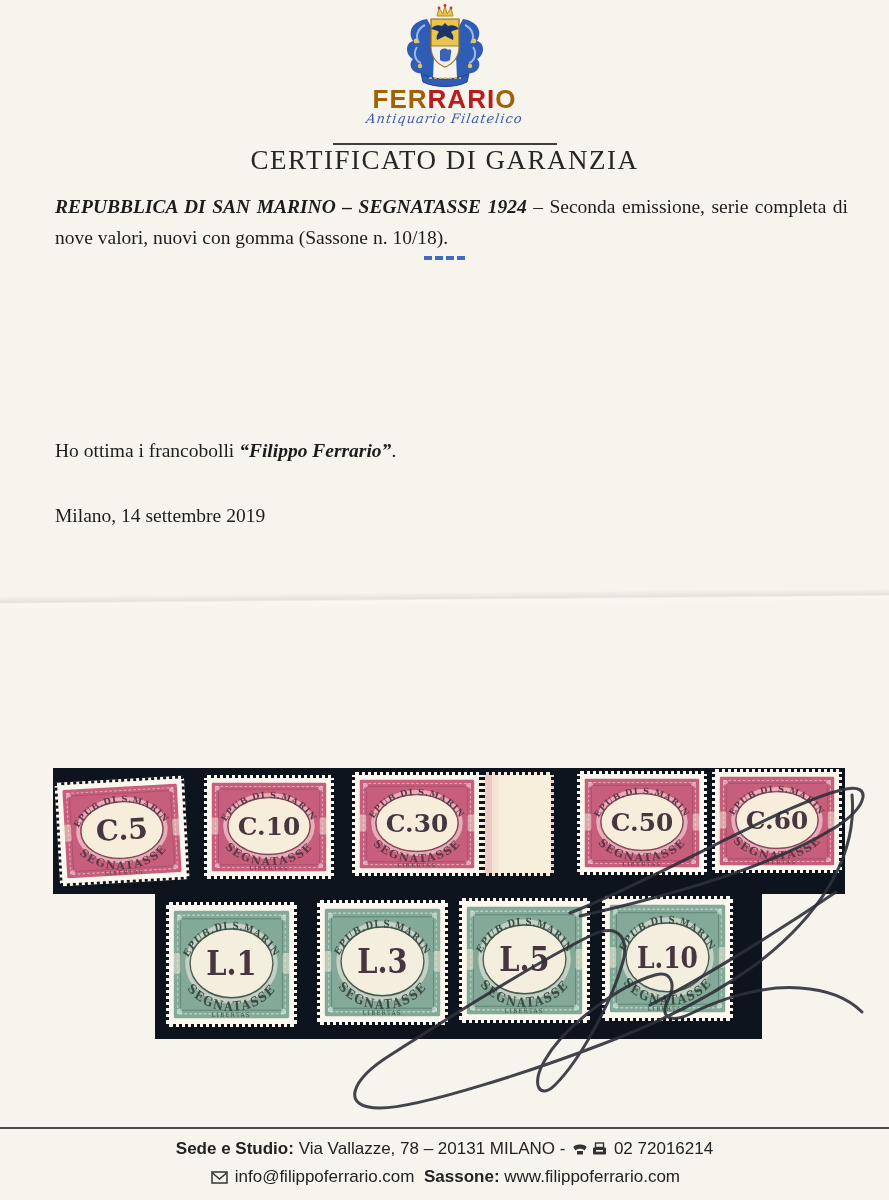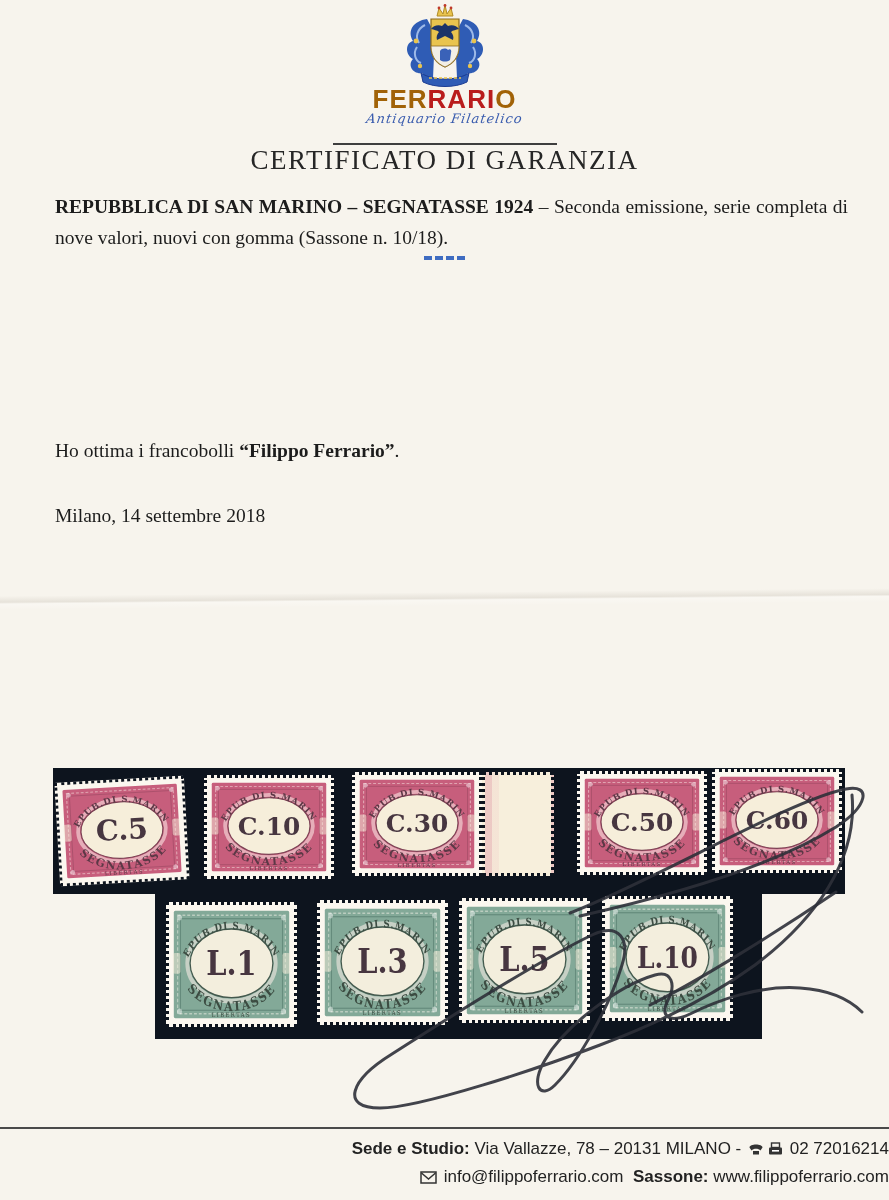--- a/index.html
+++ b/index.html
@@ -15,21 +15,21 @@
            font-family:"DejaVu Serif",serif;font-style:italic;font-size:13px;color:#3a5cae;
            letter-spacing:1px;transform:skewX(-8deg);}
   .titlerow{position:absolute;top:143px;left:37px;right:37px;display:flex;align-items:center;flex-direction:column;}
   .rule{border-top:2px solid #3e3e3e;height:0;}
   .rule.left{width:224px;}
   .rule.right{flex:1;}
   .cert-title{white-space:nowrap;font-size:27px;letter-spacing:1.5px;color:#262626;
               margin:0 17px;font-family:"Liberation Serif",serif;}
   
   .para{position:absolute;left:55px;width:793px;font-size:19.5px;line-height:1.58;text-align:justify;}
-  .para b{font-weight:bold;}
+  .para b{font-weight:bold;font-style:italic;}
   #p1{top:192px;}
   .dashsep{position:absolute;top:256px;left:50%;transform:translateX(-50%);width:42px;height:4px;
            background:repeating-linear-gradient(90deg,#3f6cc1 0 8px,transparent 8px 11px);}
   #p2{top:293px;}
   #p3{top:364px;}
   #p4{top:436px;}
   .dateline{position:absolute;left:55px;top:505px;font-size:19.5px;}
   .crease{position:absolute;top:592px;left:-10px;width:920px;height:14px;transform:rotate(-0.5deg);
           background:linear-gradient(to bottom,rgba(0,0,0,0),rgba(120,108,90,.13) 45%,rgba(255,255,255,.3) 58%,rgba(0,0,0,0));}
   
@@ -58,21 +58,21 @@
   .stamp.green .motto{fill:#3c4c42;}
   .tab{fill:rgba(246,238,218,.5);}
   .corner{fill:rgba(255,255,255,.45);}
   #selvage{position:absolute;left:482px;top:772px;width:72px;height:104px;box-sizing:border-box;
            background:linear-gradient(90deg,rgba(210,105,135,.28) 0 7px,rgba(210,105,135,.08) 7px 14px,transparent 14px),#f7efdc;
            border:3px dotted #0d141e;border-radius:2px;}
   .signature{position:absolute;left:0;top:0;width:889px;height:1200px;pointer-events:none;}
   .signature path{fill:none;stroke:#2e3038;stroke-width:3;stroke-linecap:round;opacity:.9;}
   
   .footer-rule{position:absolute;top:1127px;left:0;width:100%;border-top:2px solid #4a4a4a;}
-  .footer{position:absolute;top:1135px;left:0;width:100%;text-align:right;
+  .footer{position:absolute;top:1135px;left:0;width:100%;text-align:center;
           font-family:"Liberation Sans",sans-serif;font-size:17px;color:#222;line-height:28px;}
   .footer b{font-weight:bold;}
   .ficon{display:inline-block;vertical-align:-2px;margin:0 2px;}
 </style>
 </head>
 <body>
 
 <div class="page">
 
   <svg class="crest" width="98" height="84" viewBox="0 0 98 84">
@@ -100,21 +100,21 @@
 
   <div class="titlerow">
     <div class="rule left"></div>
     <div class="cert-title">CERTIFICATO DI GARANZIA</div>
     <div class="rule right"></div>
   </div>
 
   <div class="para" id="p1"><b>REPUBBLICA DI SAN MARINO – SEGNATASSE 1924</b><span> – Seconda emissione, serie completa di nove valori, nuovi con gomma (Sassone n. 10/18).</span></div>
   <div class="dashsep"></div>
   <div class="para" id="p4"><span>Ho ottima i francobolli </span><b>“Filippo Ferrario”</b><span>.</span></div>
-  <div class="dateline">Milano, 14 settembre 2018</div>
+  <div class="dateline">Milano, 14 settembre 2019</div>
 
   <div class="crease"></div>
 
   <div class="photo-band" id="band-top"></div>
   <div class="photo-band" id="band-bottom"></div>
 
   <div class="stamp pink" style="left:57px;top:779px;width:130px;height:104px;transform:rotate(-3.2deg);">
     <svg viewBox="0 0 130 104" preserveAspectRatio="none">
       <rect class="frame" x="5" y="5" width="120" height="94" rx="1.5"></rect>
       <rect class="frame-line" x="9" y="9" width="112" height="86"></rect>

